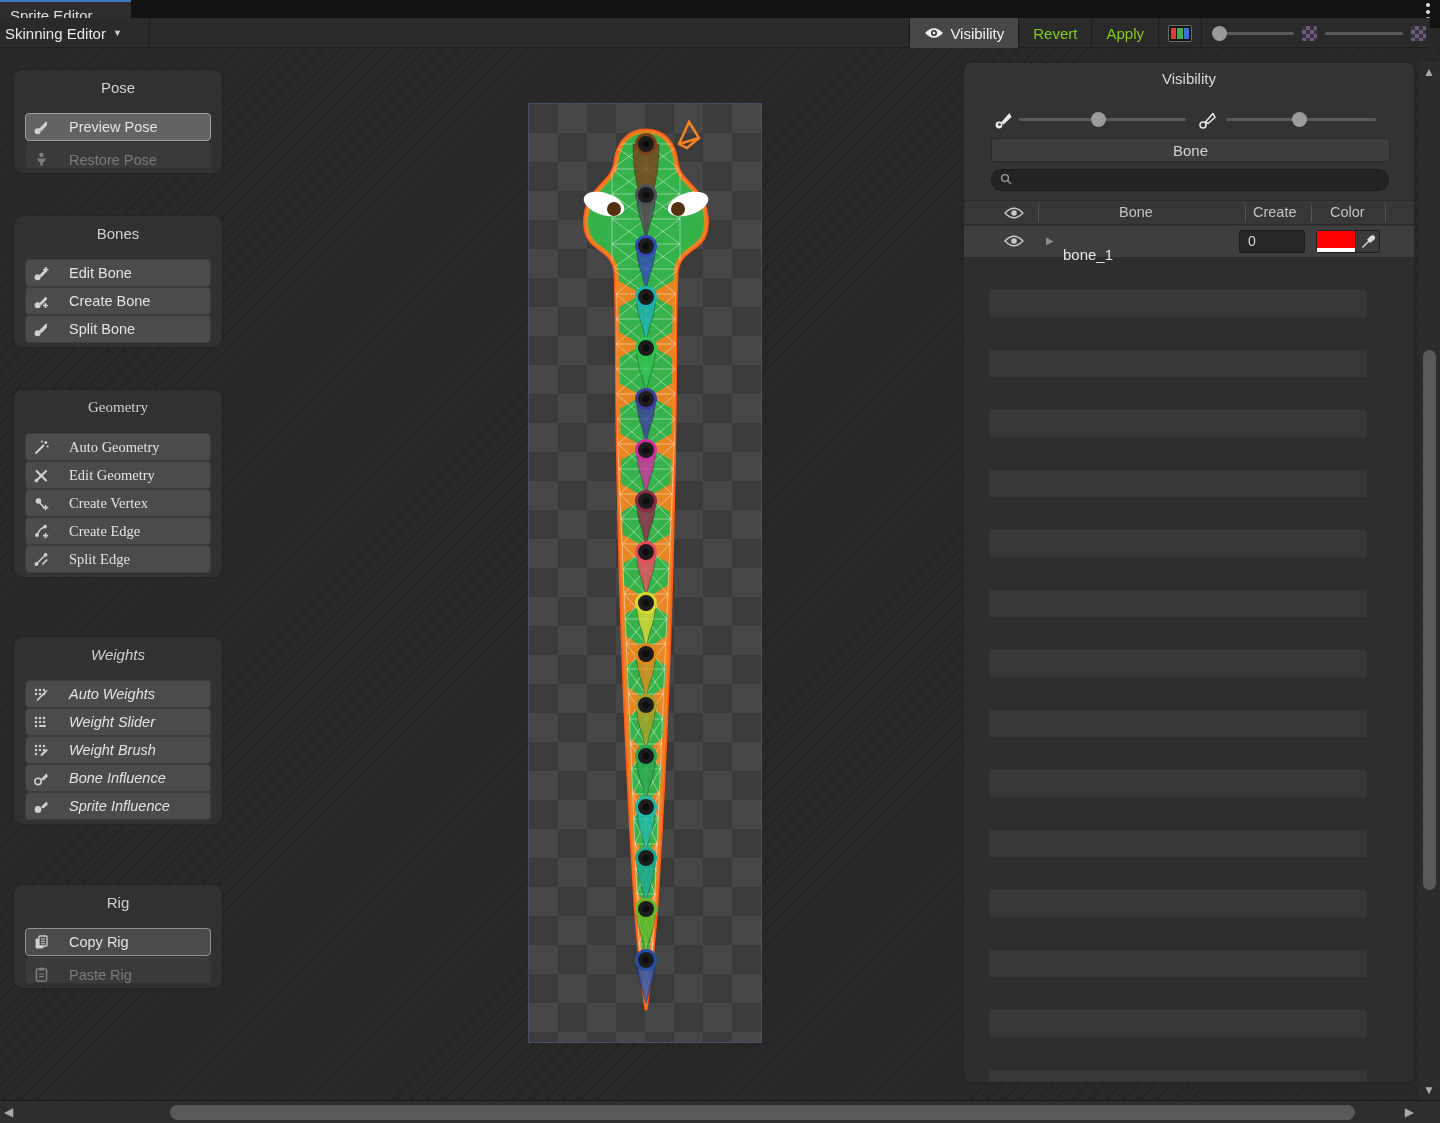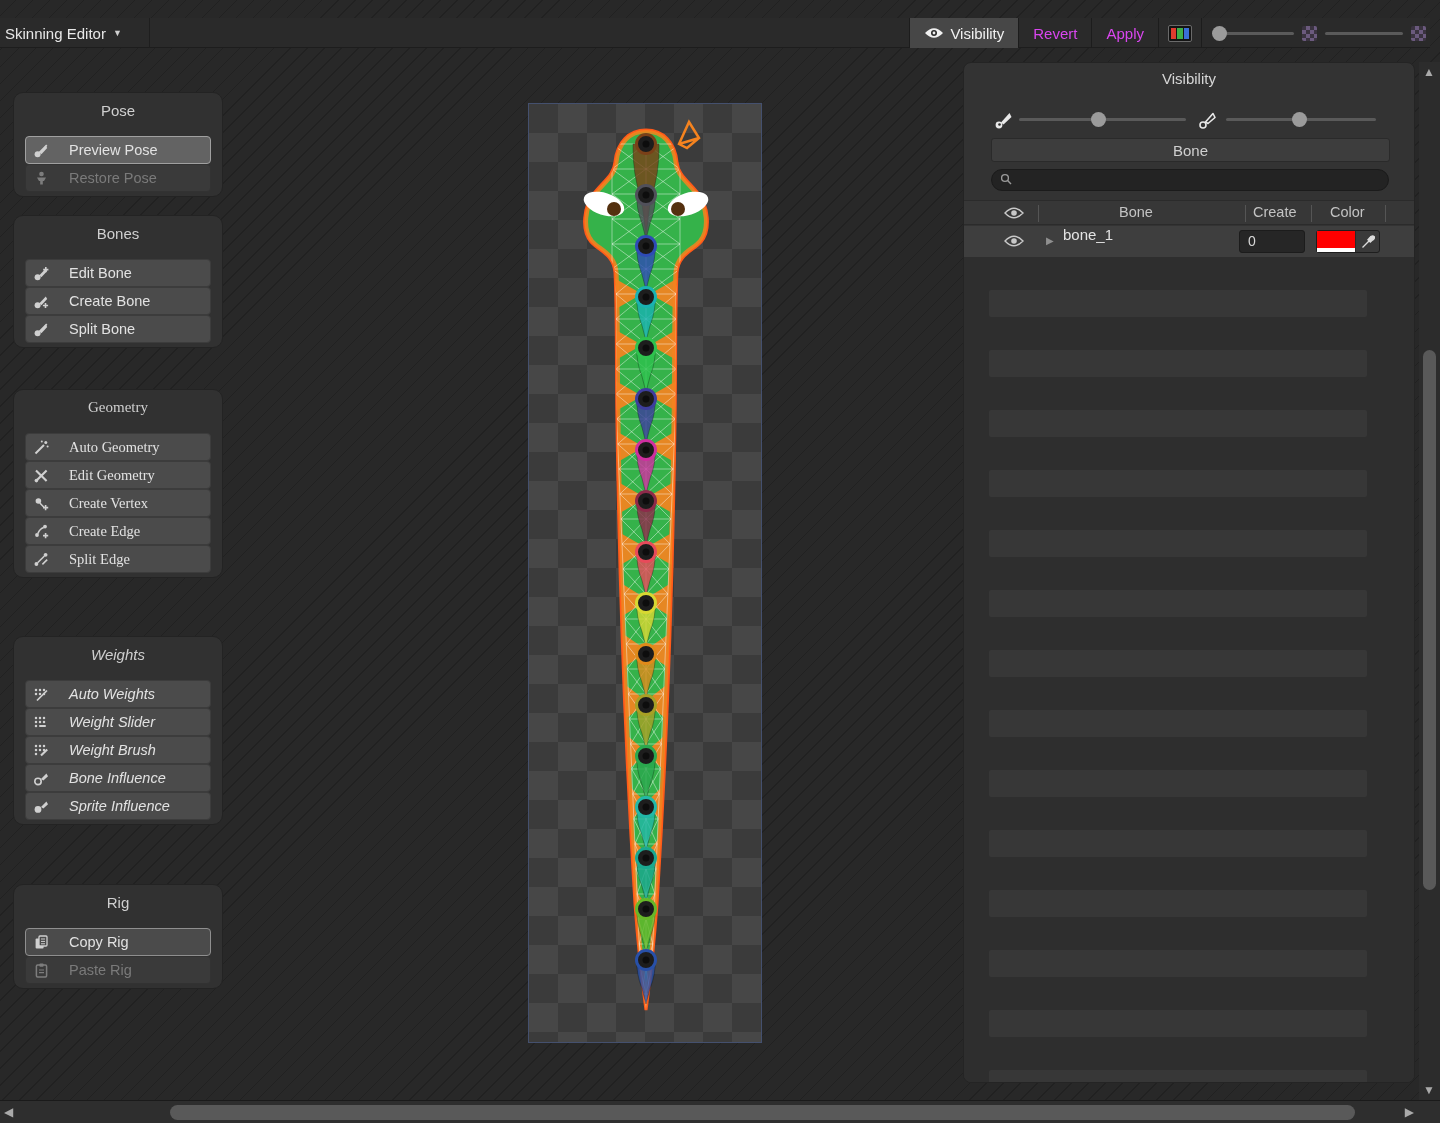--- a/index.html
+++ b/index.html
@@ -16,41 +16,41 @@
   .kebab { position:absolute; right:10px; top:3px; color:#e6e6e6; font-size:16px; letter-spacing:0; line-height:7px;
     display:flex; flex-direction:column; gap:3px; }
   .kebab i { width:4px; height:4px; border-radius:50%; background:#dedede; display:block; }
   .toolbar { position:absolute; left:0; top:18px; width:1430px; height:30px; background:#2a2a2a;
     border-bottom:1px solid #1d1d1d; }
   .mode-dd { position:absolute; left:0; top:0; height:30px; width:150px; display:flex; align-items:center;
     padding-left:5px; color:#e8e8e8; font-size:15px; gap:7px; border-right:1px solid #1e1e1e; }
   .mode-dd .arr { font-size:9px; color:#cfcfcf; }
   .tb-right { position:absolute; right:0; top:0; height:30px; display:flex; align-items:stretch; }
   .tb-div { width:1px; background:#1c1c1c; }
-  .tb-btn { display:flex; align-items:center; gap:6px; padding:0 14px; color:#d946ef; font-size:15px; }
+  .tb-btn { display:flex; align-items:center; gap:6px; padding:0 14px; color:#84cc16; font-size:15px; }
   .tb-btn.on { background:#474747; color:#f0f0f0; }
   .swatch-btn { display:flex; align-items:center; padding:0 9px; }
   .swatch-rgb { width:24px; height:17px; background:#141414; border:1px solid #6a6a6a; border-radius:2px;
     display:flex; padding:2px; gap:1px; }
   .swatch-rgb i { flex:1; display:block; }
   .sliders { display:flex; align-items:center; gap:8px; padding:0 4px 0 12px; }
   .track { height:3px; background:#5a5a5a; border-radius:2px; position:relative; }
   .knob { position:absolute; top:-6px; width:15px; height:15px; border-radius:50%; background:#9b9b9b; }
   .mini-checker { width:15px; height:15px; border-radius:2px;
     background:repeating-conic-gradient(#6b5a7e 0% 25%, #3a3340 0% 50%) 0 0/8px 8px; }
   
   .panel { position:absolute; left:13px; width:210px; background:#313131; border:1px solid #232323;
     border-radius:10px; padding:9px 11px 4px; }
   .panel-title { text-align:center; color:#cfcfcf; font-size:15px; margin-bottom:17px; }
   .pbtn { display:flex; align-items:center; gap:19px; height:28px; background:#4b4b4b;
     border:1px solid #3c3c3c; border-radius:4px; margin-bottom:0; padding:0 7px;
     color:#e2e2e2; font-size:14.5px; white-space:nowrap; }
   .pbtn.active { background:#636363; border-color:#a0a0a0; }
   .pbtn.focused { border-color:#8f8f8f; }
-  .pbtn.disabled { background:#3a3a3a; color:#7a7a7a; border-color:#323232; }
+  .pbtn.disabled { background:#3a3a3a; color:#7a7a7a; border-color:#323232;align-items:flex-end; }
   .pbtn.disabled .icn { opacity:.45; }
   .icn { width:17px; height:17px; flex:0 0 17px; display:flex; align-items:center; }
   
   #canvas { position:absolute; left:528px; top:103px; width:234px; height:940px;
     border:1px solid #44506e;
     background:repeating-conic-gradient(#474747 0% 25%, #3b3b3b 0% 50%) 0 0/58px 58px; }
   #sprite-svg { position:absolute; left:0; top:0; }
   
   #vpanel { position:absolute; left:963px; top:62px; width:452px; height:1021px; background:#333333;
     border:1px solid #242424; border-radius:8px; overflow:hidden; }
@@ -85,20 +85,30 @@
   #vscroll { position:absolute; left:1419px; top:62px; width:21px; height:1038px; background:#2c2c2c; }
   #vscroll .thumb { position:absolute; left:4px; top:288px; width:13px; height:540px; background:#595959; border-radius:7px; }
   .sb-arrow { position:absolute; color:#aaaaaa; font-size:12px; }
   .eye-ic svg, .icn svg { display:block; }
 </style>
 </head>
 <body>
 
 <div id="app">
 
+  <div class="topbar">
+    <div class="sprite-tab">
+      <span>Sprite Editor</span>
+    </div>
+    <div class="kebab">
+        <i></i>
+        <i></i>
+        <i></i>
+      </div>
+  </div>
 
   <div class="toolbar">
     <div class="mode-dd">
       <span>Skinning Editor</span>
       <span class="arr">▼</span>
     </div>
     <div class="tb-right">
       <div class="tb-div"></div>
       <div class="tb-btn on">
         <span class="eye-ic">
@@ -132,21 +142,21 @@
           <span class="knob" style="left:-2px"></span>
         </span>
         <span class="mini-checker"></span>
         <span class="track" style="width:78px"></span>
         <span class="mini-checker"></span>
       </div>
     </div>
   </div>
 
   <div id="left-panels">
-      <div class="panel" style="top: 92px;">
+      <div class="panel" style="top: 69px;">
         <div class="panel-title">Pose</div>
         <div class="pbtn active">
           <span class="icn">
             <svg width="17" height="17" viewBox="0 0 17 17">
               <circle cx="4.6" cy="12.3" r="3" fill="#d0d0d0"></circle>
               <path d="M6.4 10.3 L12.8 3.6 L14.2 6 L8.4 12.2 Z" fill="#d0d0d0"></path>
               <path d="M3.2 13.8 L13.8 3.2" stroke="#d0d0d0" stroke-width="1.7"></path>
             </svg>
           </span>
           <span>Preview Pose</span>
@@ -801,21 +811,21 @@
       </div>
 
     <div class="v-row">
       <span class="eye-ic" style="position:absolute;left:40px;top:9px">
         <svg width="20" height="12" viewBox="0 0 20 12">
             <path d="M1 6 Q10 -3.5 19 6 Q10 15.5 1 6 Z" fill="none" stroke="#c8c8c8" stroke-width="1.4"></path>
             <circle cx="10" cy="6" r="2.8" fill="#c8c8c8"></circle>
           </svg>
       </span>
       <span class="disc" style="position:absolute;left:82px;top:9px">▶</span>
-      <span style="position:absolute;left:99px;top:0;color:#e4e4e4;font-size:15px">bone_1</span>
+      <span style="position:absolute;left:99px;top:20px;color:#e4e4e4;font-size:15px">bone_1</span>
       <span class="depth-field">0</span>
       <span class="color-group">
         <span class="color-swatch" style="background-color: rgb(255, 0, 0);">
           <span class="alpha"></span>
         </span>
         <span class="dropper">
           <svg width="14" height="14" viewBox="0 0 14 14">
               <path d="M1.5 12.5 L7 7 M7 7 L9.3 4.7 M9 2.5 C9.8 1 12 0.6 13 1.6 C14 2.6 13 4.4 11.5 5 L9.3 7 L7 4.7 Z" fill="#dcdcdc" stroke="#dcdcdc" stroke-width="1.4"></path>
             </svg>
         </span>

